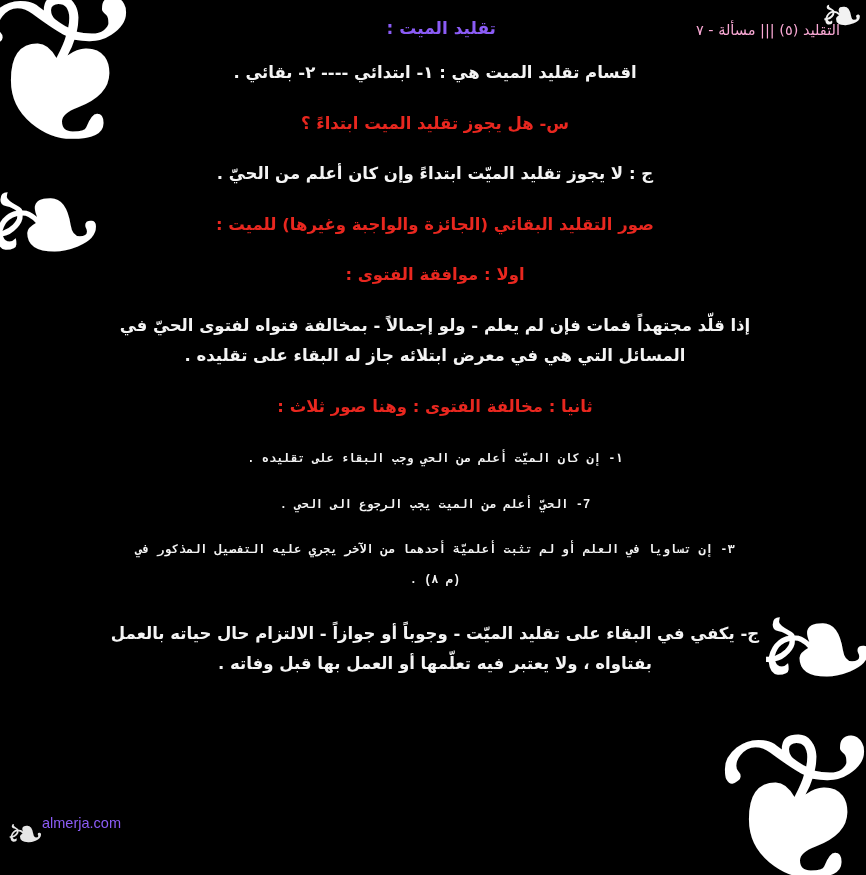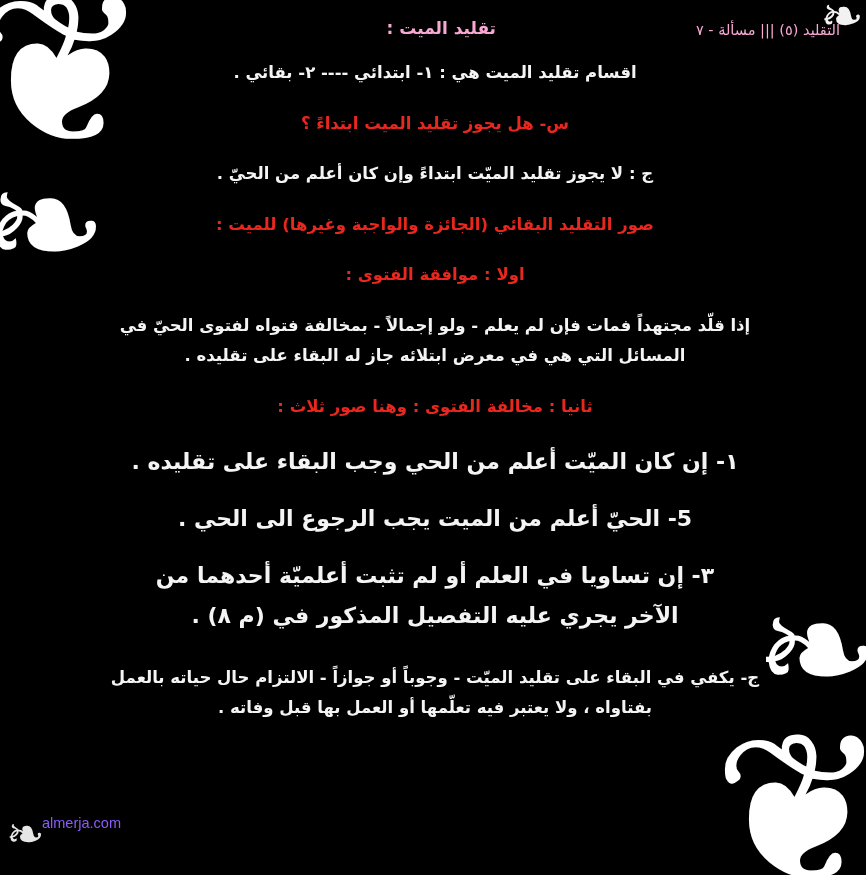--- a/index.html
+++ b/index.html
@@ -62,21 +62,21 @@
     top: 22px;
     right: 26px;
     color: #f9a8d4;
     font-size: 14.5px;
     letter-spacing: .2px;
   }
   .header-title {
     position: absolute;
     top: 18px;
     right: 370px;
-    color: #f9a8d4;
+    color: #8b5cf6;
     font-size: 17px;
     font-weight: bold;
   }
   
   .content {
     position: relative;
     padding: 4px 92px 0 96px;
     z-index: 2;
   }
   .block {
@@ -104,23 +104,24 @@
     color: #e8271f;
     font-weight: bold;
     text-align: right;
   }
   .ans {
     font-size: 16.5px;
     color: #f4f4f4;
     font-weight: bold;
   }
   .numline {
-    font-size: 22px;
+    font-size: 12px;
     color: #f4f4f4;
     font-weight: bold;
+    font-family: Liberation Mono, monospace;
   }
   .wide { padding: 0 0px; }
   .narrow { padding: 0 36px; }
   .tight { margin-bottom: 16px; }
   .loose { margin-bottom: 26px; }
   
   .watermark {
     position: absolute;
     left: 42px;
     bottom: 44px;
@@ -176,21 +177,21 @@
 
     <div class="block">
       <span class="ord">ثانيا : مخالفة الفتوى :  وهنا صور ثلاث :</span>
     </div>
 
     <div class="block tight">
       <span class="numline">١- إن كان الميّت أعلم من الحي وجب البقاء على تقليده .</span>
     </div>
 
     <div class="block tight">
-      <span class="numline">5- الحيّ أعلم من الميت يجب الرجوع الى الحي .</span>
+      <span class="numline">7- الحيّ أعلم من الميت يجب الرجوع الى الحي .</span>
     </div>
 
     <div class="block narrow loose">
       <span class="numline">٣- إن تساويا في العلم أو لم تثبت أعلميّة أحدهما من الآخر يجري عليه التفصيل المذكور في (م ٨) .</span>
     </div>
 
 
     <div class="block wide">
       <span class="ans">ج- يكفي في البقاء على تقليد الميّت - وجوباً أو جوازاً - الالتزام حال حياته بالعمل بفتاواه ، ولا يعتبر فيه تعلّمها أو العمل بها قبل وفاته .</span>
     </div>

